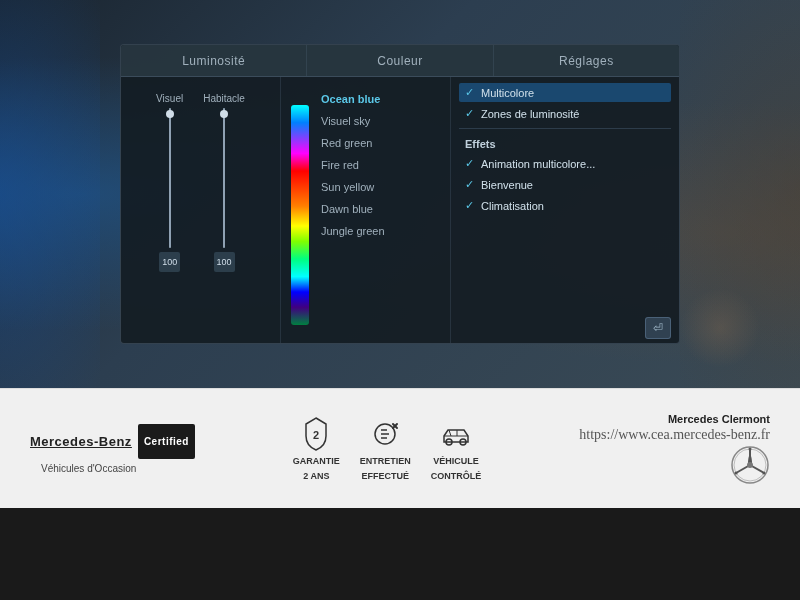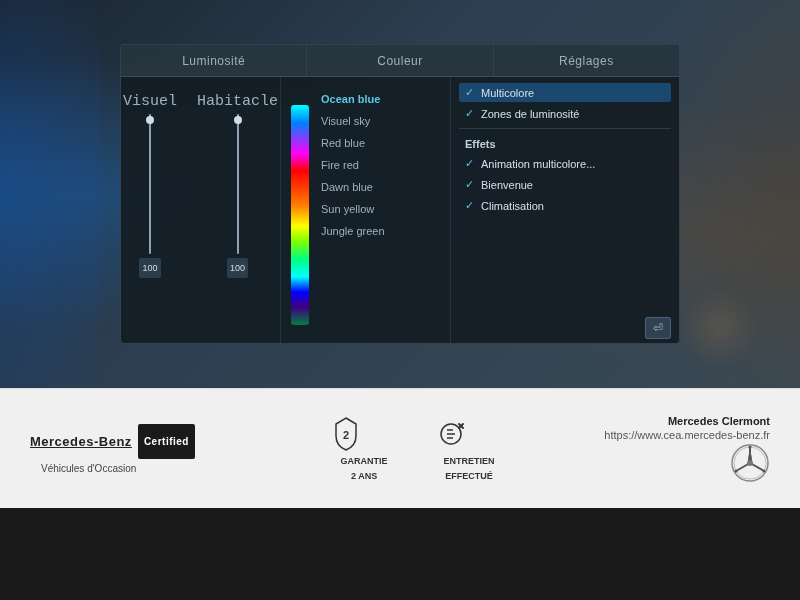--- a/index.html
+++ b/index.html
@@ -89,24 +89,23 @@
     }
 
     .slider-group {
       display: flex;
       flex-direction: column;
       align-items: center;
       gap: 4px;
     }
 
     .slider-label {
-      font-size: 15px;
+      font-size: 10px;
       color: #a0b0bc;
       text-align: right;
-      font-family: Liberation Mono, monospace;
     }
 
     .slider-track {
       width: 2px;
       height: 140px;
       background: rgba(150, 170, 190, 0.3);
       border-radius: 1px;
       position: relative;
       display: flex;
       align-items: center;
@@ -330,39 +329,39 @@
       justify-content: center;
     }
 
     .cert-label {
       font-size: 9px;
       color: #333;
       text-align: center;
       font-weight: bold;
       line-height: 1.2;
       max-width: 60px;
-      margin-left: 36px;
     }
 
     .dealer-info {
       display: flex;
       flex-direction: column;
       align-items: flex-end;
       gap: 2px;
     }
 
     .dealer-name {
       font-size: 11px;
       font-weight: bold;
       color: #222;
     }
 
     .dealer-url {
-      font-size: 11px;
+      font-size: 14px;
       color: #555;
+      font-family: Liberation Serif, serif;
     }
 
     .mb-star {
       width: 40px;
       height: 40px;
     }
 
     
     .blur-left {
       position: absolute;
@@ -451,30 +450,30 @@
       <div class="couleur-panel">
         <div class="color-bar"></div>
         <div class="color-list">
           <div class="color-item active">
             <span>Ocean blue</span>
           </div>
           <div class="color-item">
             <span>Visuel sky</span>
           </div>
           <div class="color-item">
-            <span>Red blue</span>
+            <span>Red green</span>
           </div>
           <div class="color-item">
             <span>Fire red</span>
           </div>
           <div class="color-item">
+            <span>Sun yellow</span>
+          </div>
+          <div class="color-item">
             <span>Dawn blue</span>
-          </div>
-          <div class="color-item">
-            <span>Sun yellow</span>
           </div>
           <div class="color-item">
             <span>Jungle green</span>
           </div>
         </div>
       </div>
 
       <div class="reglages-panel">
         <div class="reglage-item active-highlight">
           <span class="check-icon">✓</span>
@@ -539,20 +538,34 @@
           <circle cx="18" cy="18" r="10" fill="none" stroke="#333" stroke-width="1.5"></circle>
           <path d="M14 14 L20 14 M14 18 L22 18 M14 22 L20 22" stroke="#333" stroke-width="1.5"></path>
           <line x1="26" y1="8" x2="30" y2="12" stroke="#333" stroke-width="2" stroke-linecap="round"></line>
           <line x1="26" y1="12" x2="30" y2="8" stroke="#333" stroke-width="2" stroke-linecap="round"></line>
         </svg>
       </div>
       <span class="cert-label">ENTRETIEN</span>
       <span class="cert-label">EFFECTUÉ</span>
     </div>
 
+    <div class="cert-item">
+      <div class="cert-icon">
+        <svg width="36" height="36" viewBox="0 0 36 36">
+          <path d="M6 20 L10 14 L26 14 L30 20 L30 26 L6 26 Z" fill="none" stroke="#333" stroke-width="1.5"></path>
+          <circle cx="11" cy="26" r="3" fill="none" stroke="#333" stroke-width="1.5"></circle>
+          <circle cx="25" cy="26" r="3" fill="none" stroke="#333" stroke-width="1.5"></circle>
+          <line x1="6" y1="20" x2="30" y2="20" stroke="#333" stroke-width="1"></line>
+          <path d="M11 14 L13 20" stroke="#333" stroke-width="1"></path>
+          <path d="M19 14 L19 20" stroke="#333" stroke-width="1"></path>
+        </svg>
+      </div>
+      <span class="cert-label">VÉHICULE</span>
+      <span class="cert-label">CONTRÔLÉ</span>
+    </div>
   </div>
 
   <div class="dealer-info">
     <span class="dealer-name">Mercedes Clermont</span>
     <span class="dealer-url">https://www.cea.mercedes-benz.fr</span>
 
     <svg class="mb-star" viewBox="0 0 40 40">
       <circle cx="20" cy="20" r="18" fill="none" stroke="#888" stroke-width="1.5"></circle>
       <circle cx="20" cy="20" r="16" fill="none" stroke="#888" stroke-width="0.5"></circle>
 

